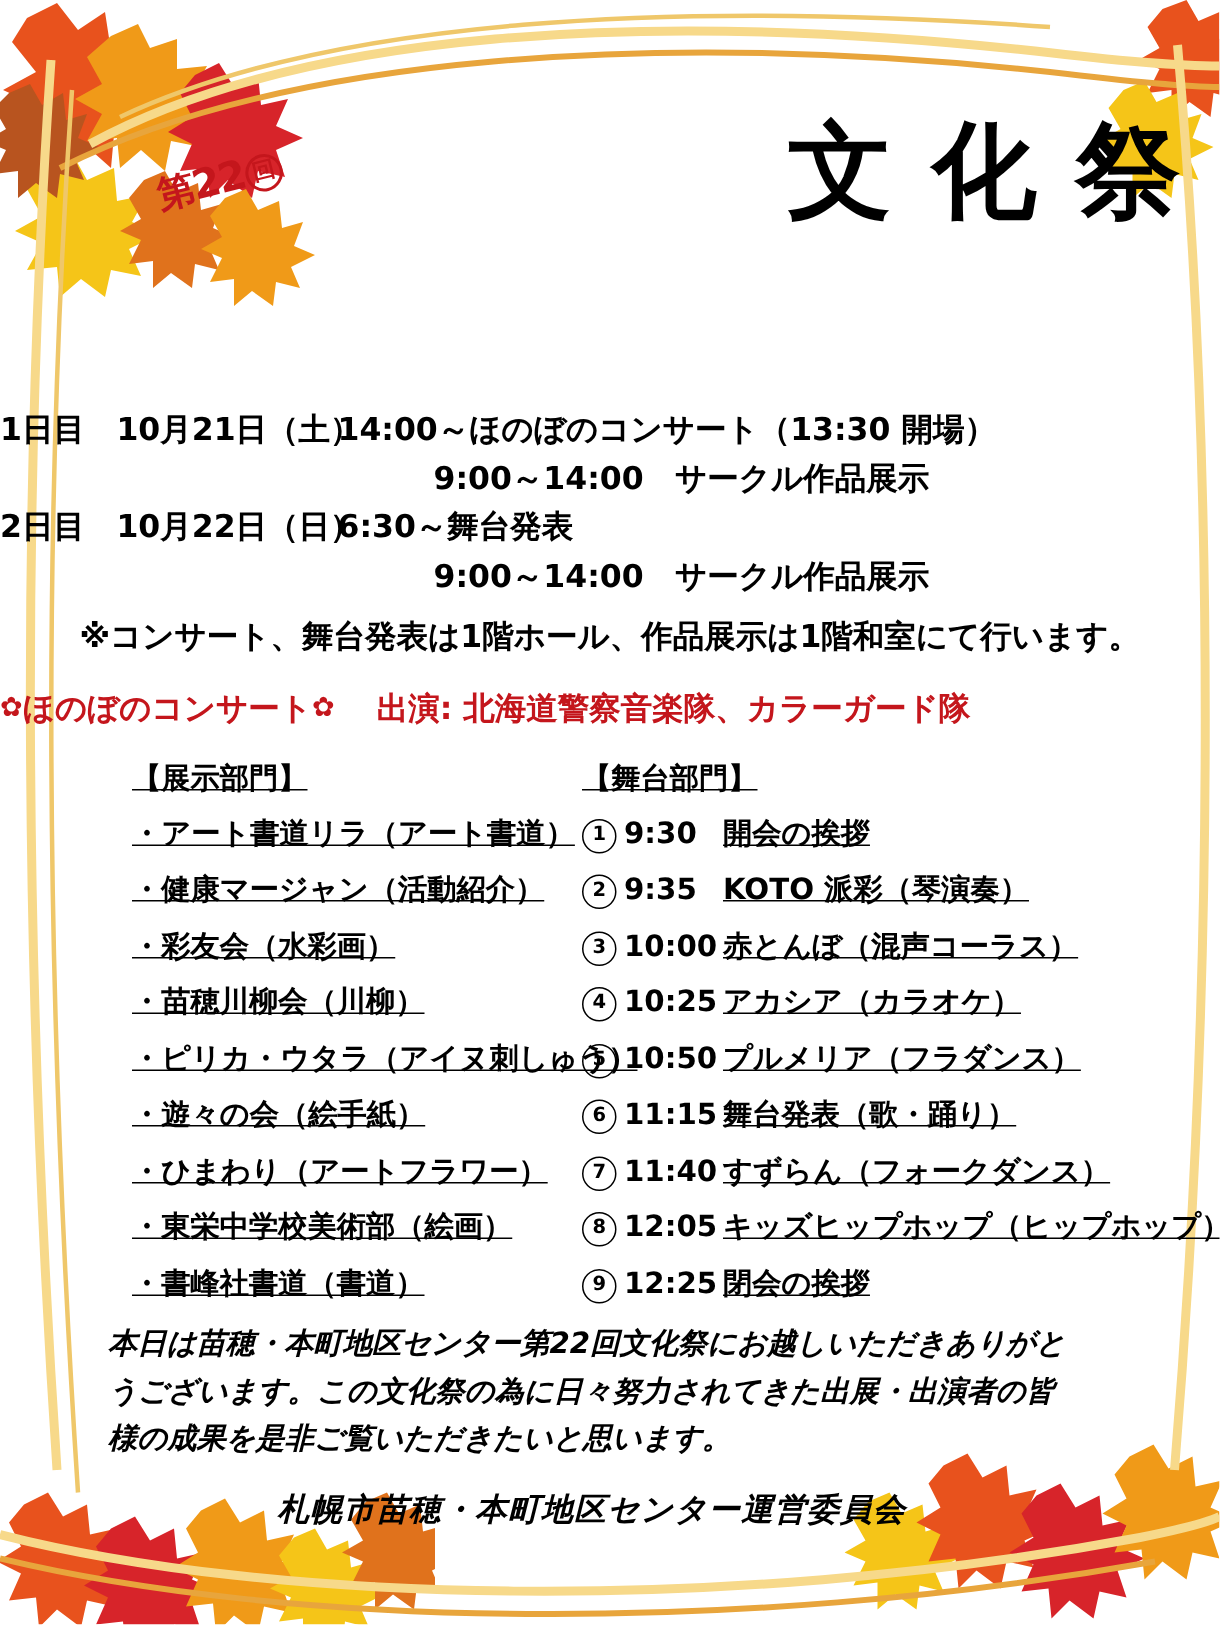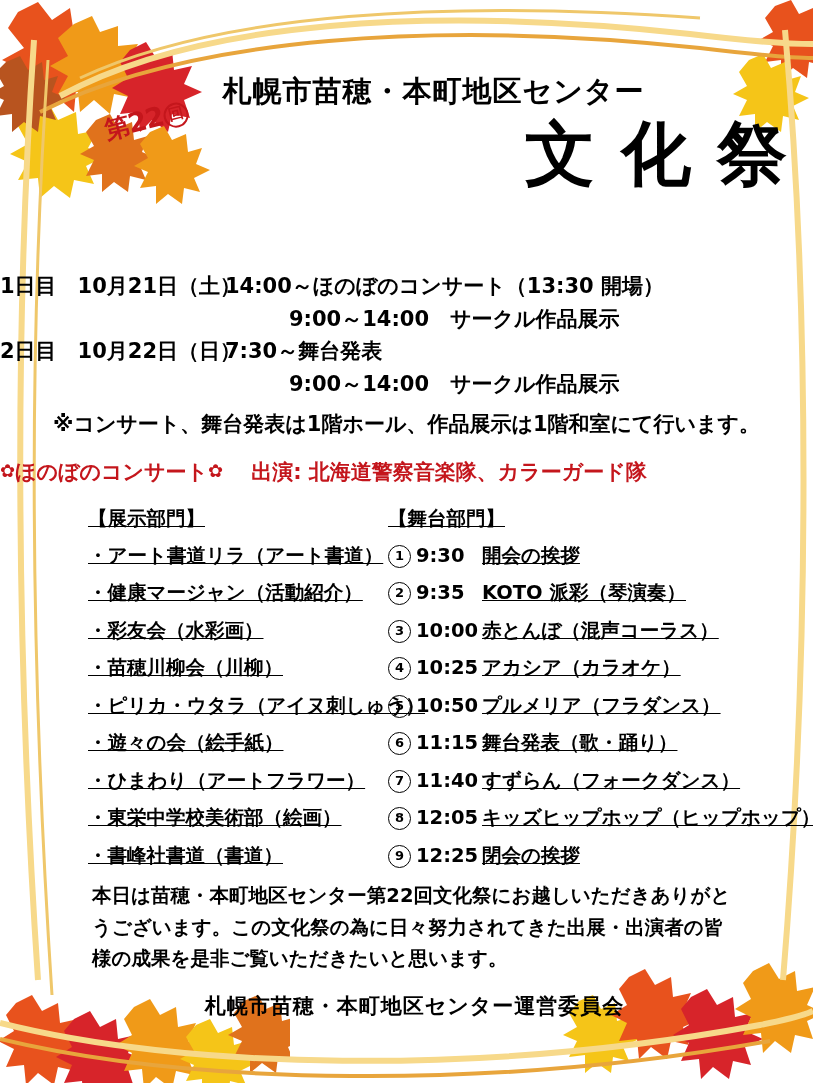--- a/index.html
+++ b/index.html
@@ -175,25 +175,26 @@
     text-align: center;
     margin-right: 5px;
     vertical-align: 2px;
   }
   .time { display: inline-block; min-width: 66px; }
 
   
   .closing {
     position: absolute;
     top: 880px;
-    left: 92px;
+    left: 72px;
     width: 645px;
     font-size: 19.5px;
     font-weight: bold;
     line-height: 1.62;
+    font-style: italic;
   }
   .closing p { margin: 0; }
   .signature {
     margin-top: 14px;
     text-align: center;
     font-size: 21px;
     font-weight: bold;
     letter-spacing: 1px;
   }
 </style>
@@ -259,36 +260,35 @@
 <svg class="swoosh" style="top:0;right:0;" width="90" height="1083" viewBox="0 0 90 1083">
   <path d="M62 30 C86 300 88 640 60 980" stroke="#f7d98a" stroke-width="6" fill="none"></path>
 </svg>
 
 <div class="page">
 
   <div class="header">
     <div class="badge">
       <span>第</span><span class="num">22</span><span class="circ">回</span>
     </div>
-    <div class="center-name">札幌市苗穂・本町地区センター</div>
     <div class="big-title">文化祭</div>
   </div>
 
   <div class="schedule">
     <div class="sched-row">
       <div class="col-day">1日目　10月21日（土）</div>
       <div class="col-body">14:00～ほのぼのコンサート（13:30 開場）</div>
     </div>
     <div class="sched-row indent">
       <div class="col-day">1日目　10月21日（土）</div>
       <div class="col-body">9:00～14:00　サークル作品展示</div>
     </div>
     <div class="sched-row">
       <div class="col-day">2日目　10月22日（日）</div>
-      <div class="col-body">7:30～舞台発表</div>
+      <div class="col-body">6:30～舞台発表</div>
     </div>
     <div class="sched-row indent">
       <div class="col-day">2日目　10月22日（日）</div>
       <div class="col-body">9:00～14:00　サークル作品展示</div>
     </div>
     <div class="note">※コンサート、舞台発表は1階ホール、作品展示は1階和室にて行います。</div>
   </div>
 
   <div class="concert-line">
     <span class="flower">✿</span><span>ほのぼのコンサート</span><span class="flower">✿</span><span class="sep"></span><span>出演: 北海道警察音楽隊、カラーガード隊</span>

